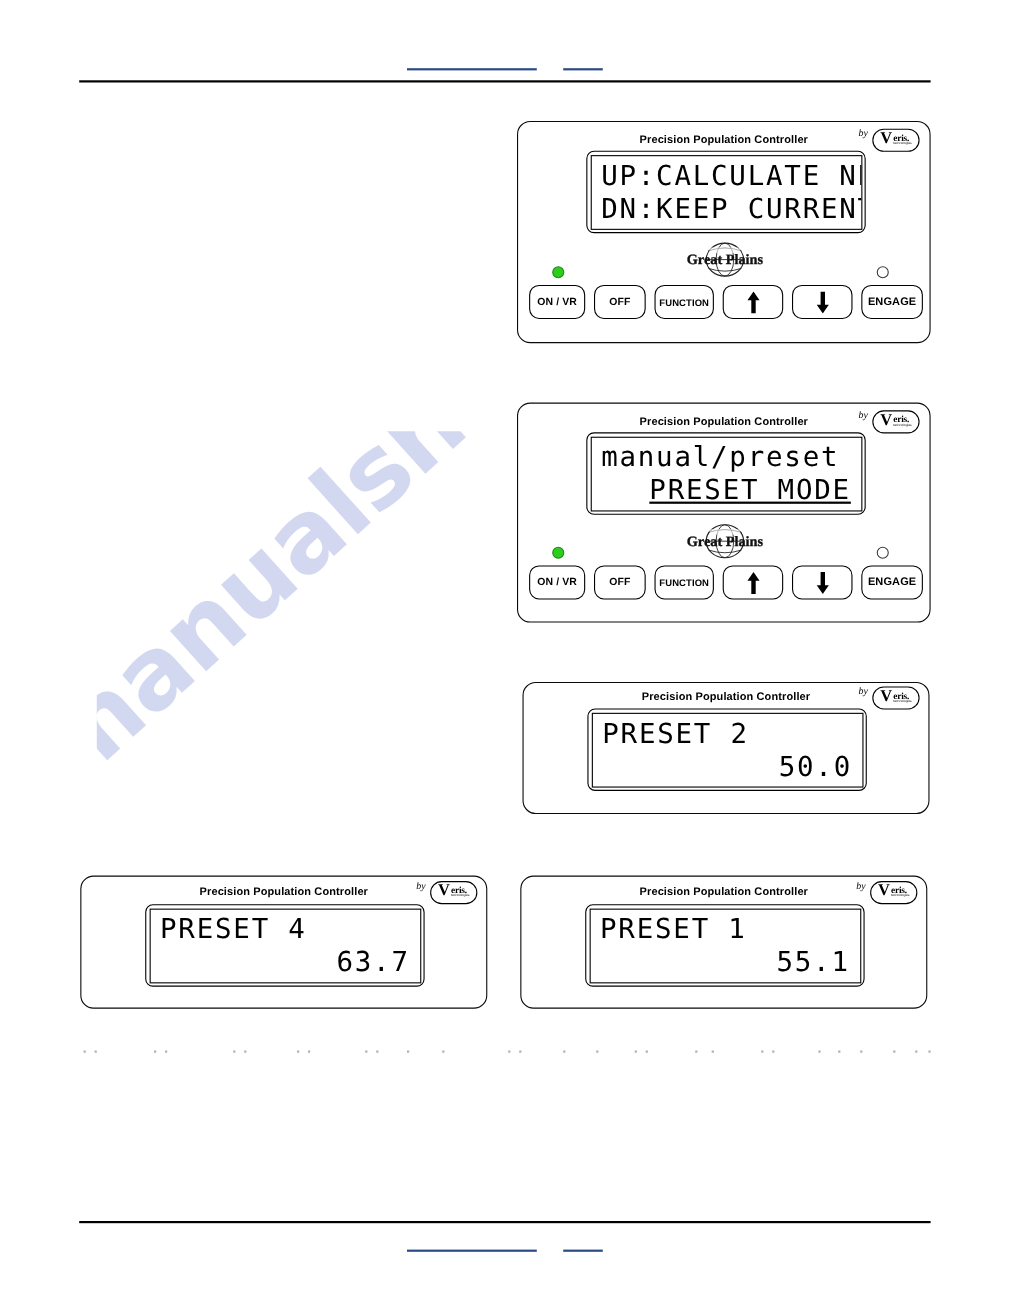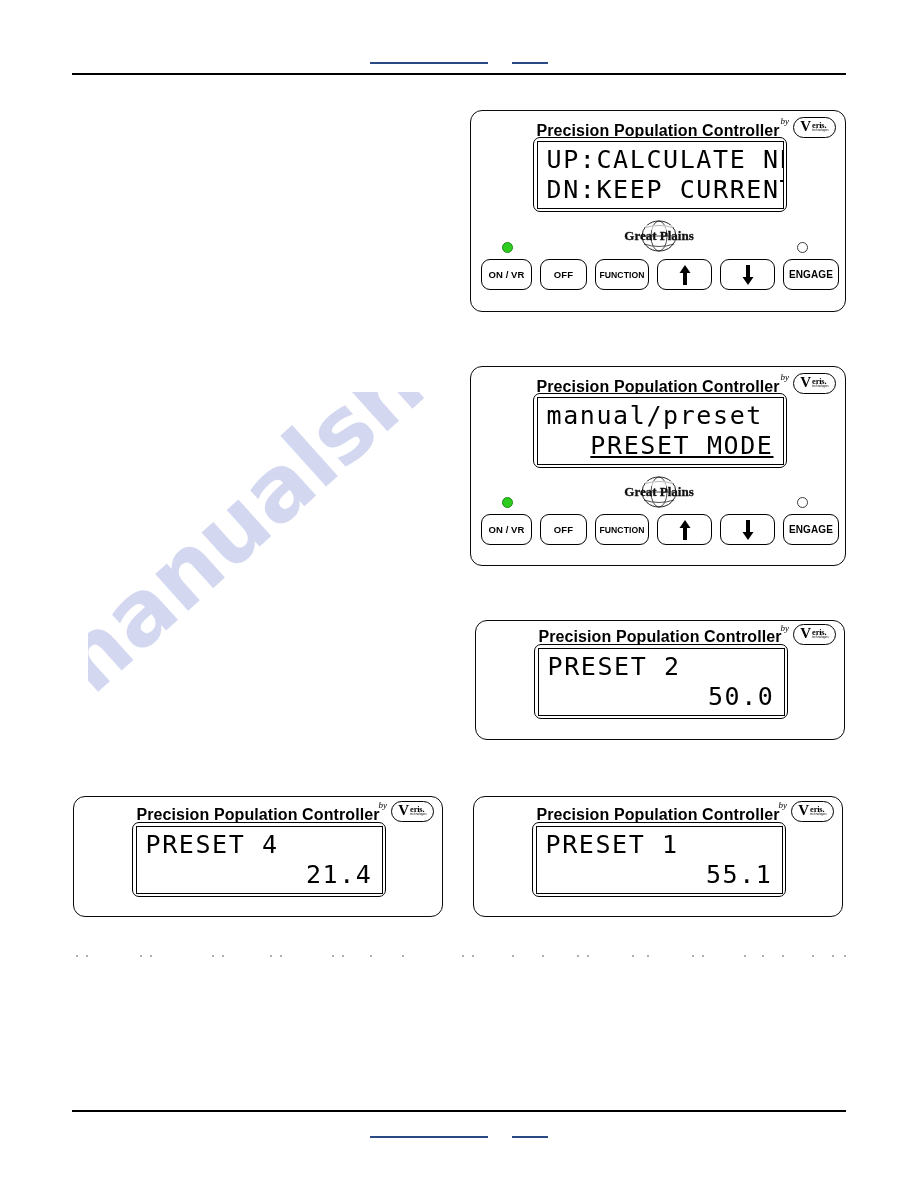--- a/index.html
+++ b/index.html
@@ -105,21 +105,21 @@
     border-radius: 12px;
     box-sizing: border-box;
     z-index: 10;
   }
 
   .panel-title {
     position: absolute;
     left: 0;
     width: 100%;
     text-align: center;
-    font-size: 16px;
+    font-size: 10px;
     font-weight: 700;
     color: #000000;
     letter-spacing: .1px;
     font-family: "Liberation Sans", sans-serif;
   }
 
   
   .veris {
     position: absolute;
     display: flex;
@@ -420,21 +420,21 @@
       <span class="vtext">
         <b>eris.</b>
         <i>technologies</i>
       </span>
     </span>
   </div>
 
   <div class="lcd-outer" style="left:58px; top:25px; width:254px; height:75px;">
     <div class="lcd-inner">
       <div class="lcd-line" style="top:4px;">PRESET 4</div>
-      <div class="lcd-line right" style="top:34px;">21.4</div>
+      <div class="lcd-line right" style="top:34px;">63.7</div>
     </div>
   </div>
 </div>
 
 <div class="panel" id="p5" style="left:473px; top:796px; width:370px; height:121px;">
 
   <div class="panel-title" style="top:9px;">Precision Population Controller</div>
 
   <div class="veris" style="right:8px; top:4px;">
     <span class="by">by</span>

